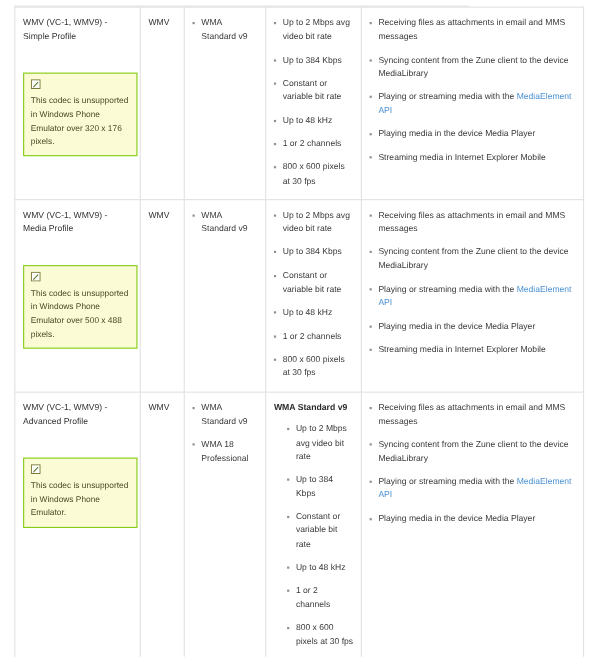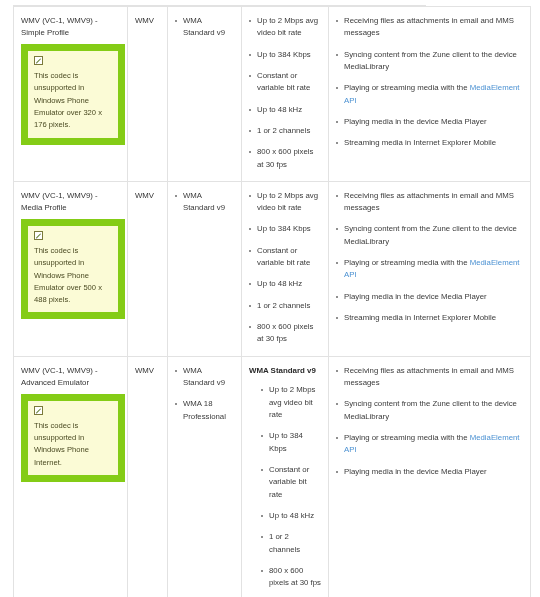--- a/index.html
+++ b/index.html
@@ -64,23 +64,23 @@
   col.c5 { width: 202px; }
 
   .cell-title {
     color: #333333;
     font-size: 7.8px;
     line-height: 1.55;
   }
 
   
   .note-box {
-    margin-top: 5px;
+    margin-top: 27px;
     background: #fbfbd6;
-    border: 7px solid #84cc16;
+    border: 1px solid #84cc16;
     padding: 5px 6px 6px 6px;
     width: 104px;
     box-sizing: border-box;
   }
   .note-icon {
     display: block;
     width: 9px;
     height: 9px;
     margin-bottom: 5px;
   }
@@ -228,30 +228,30 @@
                 <li>Receiving files as attachments in email and MMS messages</li>
                 <li>Syncing content from the Zune client to the device MediaLibrary</li>
                 <li><span>Playing or streaming media with the </span><a class="inline-link" href="#">MediaElement API</a></li>
                 <li>Playing media in the device Media Player</li>
                 <li>Streaming media in Internet Explorer Mobile</li>
               </ul>
             </td>
           </tr>
           <tr>
             <td style="height: 300px;">
-              <div class="cell-title">WMV (VC-1, WMV9) - Advanced Emulator</div>
+              <div class="cell-title">WMV (VC-1, WMV9) - Advanced Profile</div>
               <div class="note-box">
                 <span class="note-icon">
                   <svg viewBox="0 0 9 9" width="9" height="9" xmlns="http://www.w3.org/2000/svg">
                     <rect x="0.5" y="0.5" width="8" height="8" fill="#ffffff" stroke="#7a7a3a" stroke-width="1"></rect>
                     <path d="M2.2 6.6 L6.3 2.4 L7.0 3.1 L2.9 7.3 Z" fill="#5a7a2a"></path>
                     <path d="M2.2 6.6 L2.0 7.5 L2.9 7.3 Z" fill="#3a3a1a"></path>
                   </svg>
                 </span>
-                <div class="note-text">This codec is unsupported in Windows Phone Internet.</div>
+                <div class="note-text">This codec is unsupported in Windows Phone Emulator.</div>
               </div>
             </td>
             <td style="height: 300px;">
               <div class="cell-title">WMV</div>
             </td>
             <td style="height: 300px;">
               <ul class="blist">
                 <li>WMA Standard v9</li>
                 <li>WMA 18 Professional</li>
               </ul>

